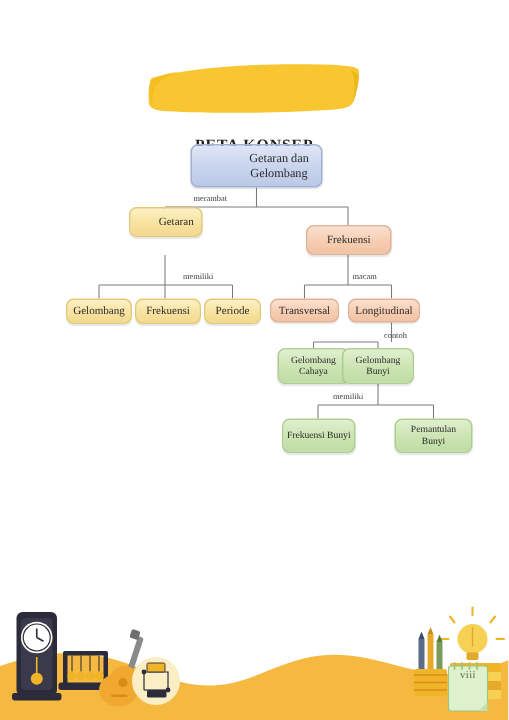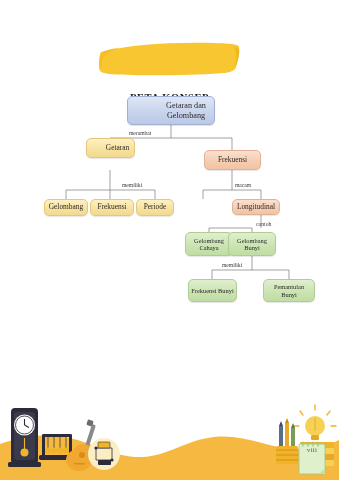--- a/index.html
+++ b/index.html
@@ -169,20 +169,21 @@
   <div class="node n-yellow" style="left:86px; top:138px; width:49px; height:20px;padding-left:16px;">Getaran</div>
   <div class="node n-peach" style="left:204px; top:150px; width:57px; height:20px;">Frekuensi</div>
 
   <div class="edge-label" style="left:122px; top:182px;">memiliki</div>
   <div class="edge-label" style="left:235px; top:182px;">macam</div>
 
   <div class="node n-yellow" style="left:44px; top:199px; width:44px; height:17px;">Gelombang</div>
   <div class="node n-yellow" style="left:90px; top:199px; width:44px; height:17px;">Frekuensi</div>
   <div class="node n-yellow" style="left:136px; top:199px; width:38px; height:17px;">Periode</div>
 
+  <div class="node n-peach" style="left:180px; top:199px; width:46px; height:16px;">Transversal</div>
   <div class="node n-peach" style="left:232px; top:199px; width:48px; height:16px;">Longitudinal</div>
 
   <div class="edge-label" style="left:256px; top:221px;">contoh</div>
 
   <div class="node n-green" style="left:185px; top:232px; width:48px; height:24px;">Gelombang Cahaya</div>
   <div class="node n-green" style="left:228px; top:232px; width:48px; height:24px;">Gelombang Bunyi</div>
 
   <div class="edge-label" style="left:222px; top:262px;">memiliki</div>
 
   <div class="node n-green" style="left:188px; top:279px; width:49px; height:23px;">Frekuensi Bunyi</div>

